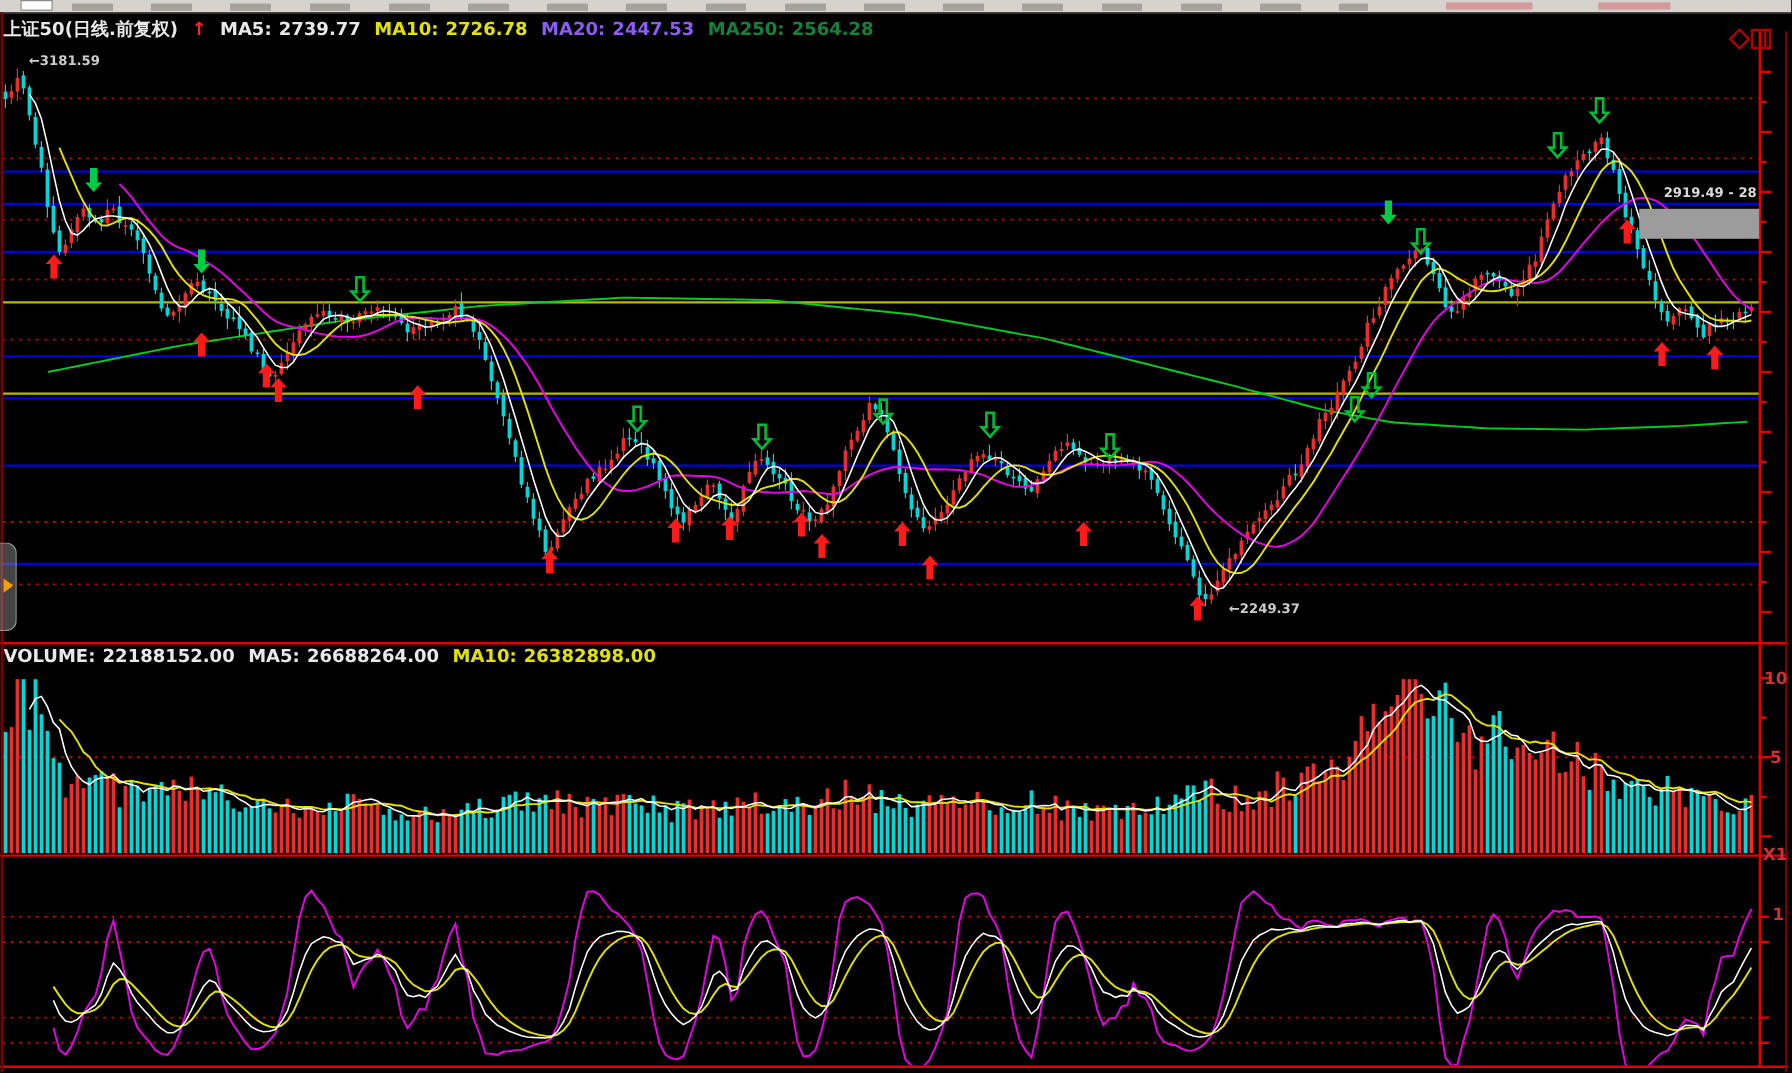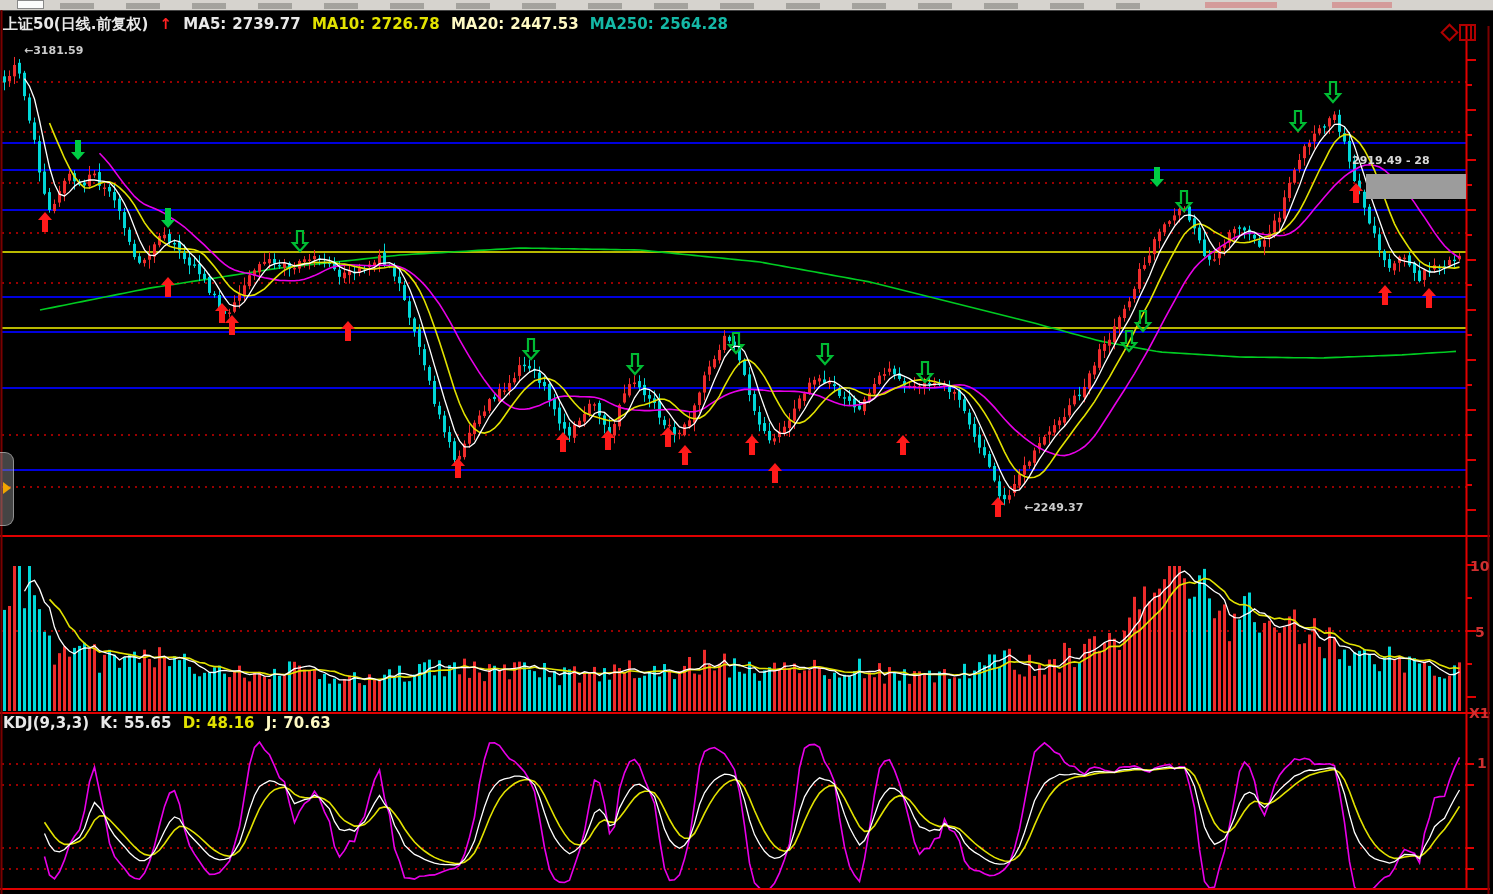--- a/index.html
+++ b/index.html
@@ -9,29 +9,29 @@
   .menubar{position:absolute;left:0;top:0;width:1493px;height:10px;background:#d6d3ce;border-bottom:1px solid #444;}
   .menu-marks{position:absolute;left:60px;top:3px;height:6px;width:1080px;opacity:.5;
     background:repeating-linear-gradient(90deg,#72726d 0 34px,transparent 34px 66px);}
   .menu-btn{position:absolute;left:17px;top:0;width:27px;height:9px;background:#fcfcfc;border:1px solid #888;box-sizing:border-box;}
   .menu-red{position:absolute;top:2px;height:6px;background:#d49090;opacity:.85;}
   .mr1{left:1205px;width:72px;}
   .mr2{left:1332px;width:60px;}
   
   .hdr{position:absolute;z-index:5;font-size:15px;font-weight:bold;white-space:nowrap;letter-spacing:0;}
   .hdr span{margin-right:6px;}
-  .c-white{color:#e8e8e8}.c-yellow{color:#e2e200}.c-magenta{color:#fef9c3}
-  .c-green{color:#14b8a6}.c-red{color:#ff2222}
+  .c-white{color:#e8e8e8}.c-yellow{color:#e2e200}.c-magenta{color:#8b5cf6}
+  .c-green{color:#15803d}.c-red{color:#ff2222}
   .title-row{left:3px;top:15px;}
   .vol-row{left:3px;top:538px;}
   .kdj-row{left:3px;top:714px;}
   .anno{position:absolute;z-index:5;color:#cccccc;font-size:11px;font-weight:bold;white-space:nowrap;}
   .anno-high{left:24px;top:44px;}
   .anno-low{left:1024px;top:501px;}
-  .anno-gap{left:1352px;top:154px;width:112px;text-align:left;overflow:hidden;color:#d9d9d9;}
+  .anno-gap{left:1352px;top:154px;width:112px;text-align:right;overflow:hidden;color:#d9d9d9;}
   .axis-label{position:absolute;z-index:5;font-size:14px;font-weight:bold;color:#d03030;}
   
   .gap-zone{position:absolute;left:1366px;top:174px;width:100px;height:25px;background:#9c9c9c;z-index:2;}
   
   .expander{position:absolute;left:0;top:452px;width:13px;height:72px;z-index:6;
     background:rgba(150,150,150,.45);border:1px solid rgba(210,210,210,.55);border-left:none;
     border-radius:0 9px 9px 0;}
   .expander-arrow{position:absolute;left:3px;top:29px;width:0;height:0;
     border-left:8px solid #f0a400;border-top:6px solid transparent;border-bottom:6px solid transparent;}
   
@@ -1052,27 +1052,26 @@
     <span class="c-white">MA5:</span><span class="c-white">2739.77</span>
     <span class="c-yellow">MA10:</span><span class="c-yellow">2726.78</span>
     <span class="c-magenta">MA20:</span><span class="c-magenta">2447.53</span>
     <span class="c-green">MA250:</span><span class="c-green">2564.28</span>
   </div>
 
   <div class="anno anno-high">←3181.59</div>
   <div class="anno anno-low">←2249.37</div>
   <div class="anno anno-gap">2919.49 - 28</div>
 
-
-  <div class="hdr kdj-row">
-    <span class="c-white">KDJ(9,3,3)</span>
-    <span class="c-white">K:</span><span class="c-white">55.65</span>
-    <span class="c-yellow">D:</span><span class="c-yellow">48.16</span>
-    <span class="c-magenta">J:</span><span class="c-magenta">70.63</span>
+  <div class="hdr vol-row">
+    <span class="c-white">VOLUME:</span><span class="c-white">22188152.00</span>
+    <span class="c-white">MA5:</span><span class="c-white">26688264.00</span>
+    <span class="c-yellow">MA10:</span><span class="c-yellow">26382898.00</span>
   </div>
+
 
   <div class="axis-label" style="left:1470px;top:558px;text-align:center;">10</div>
   <div class="axis-label" style="left:1475px;top:624px;">5</div>
   <div class="axis-label" style="left:1469px;top:705px;">X1</div>
   <div class="axis-label" style="left:1477px;top:755px;">1</div>
 
   <div class="expander">
     <div class="expander-arrow"></div>
   </div>
 

